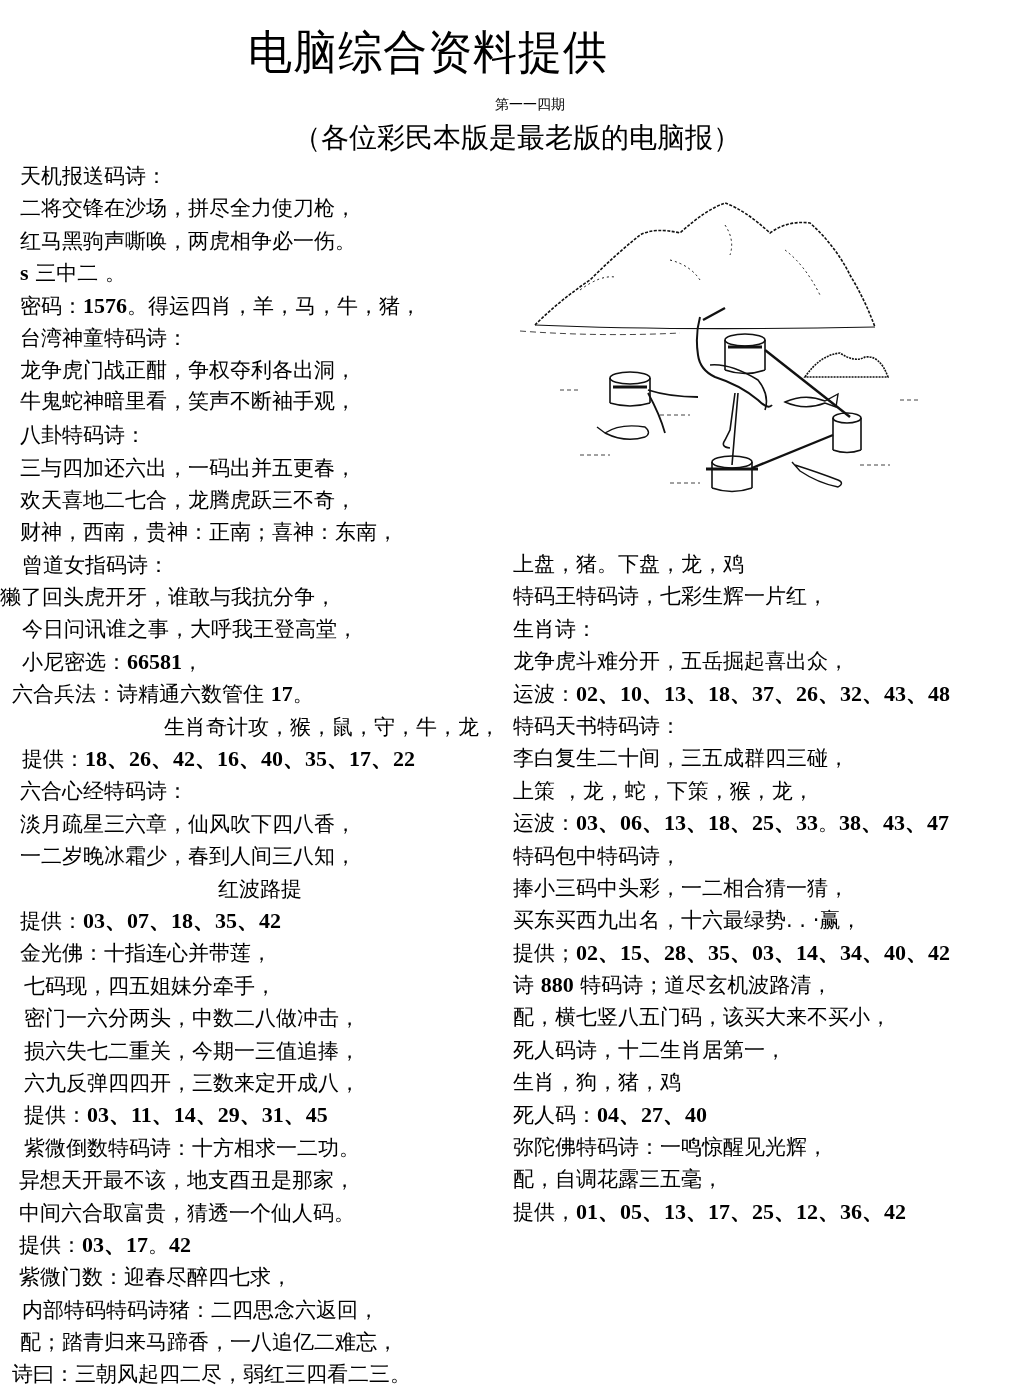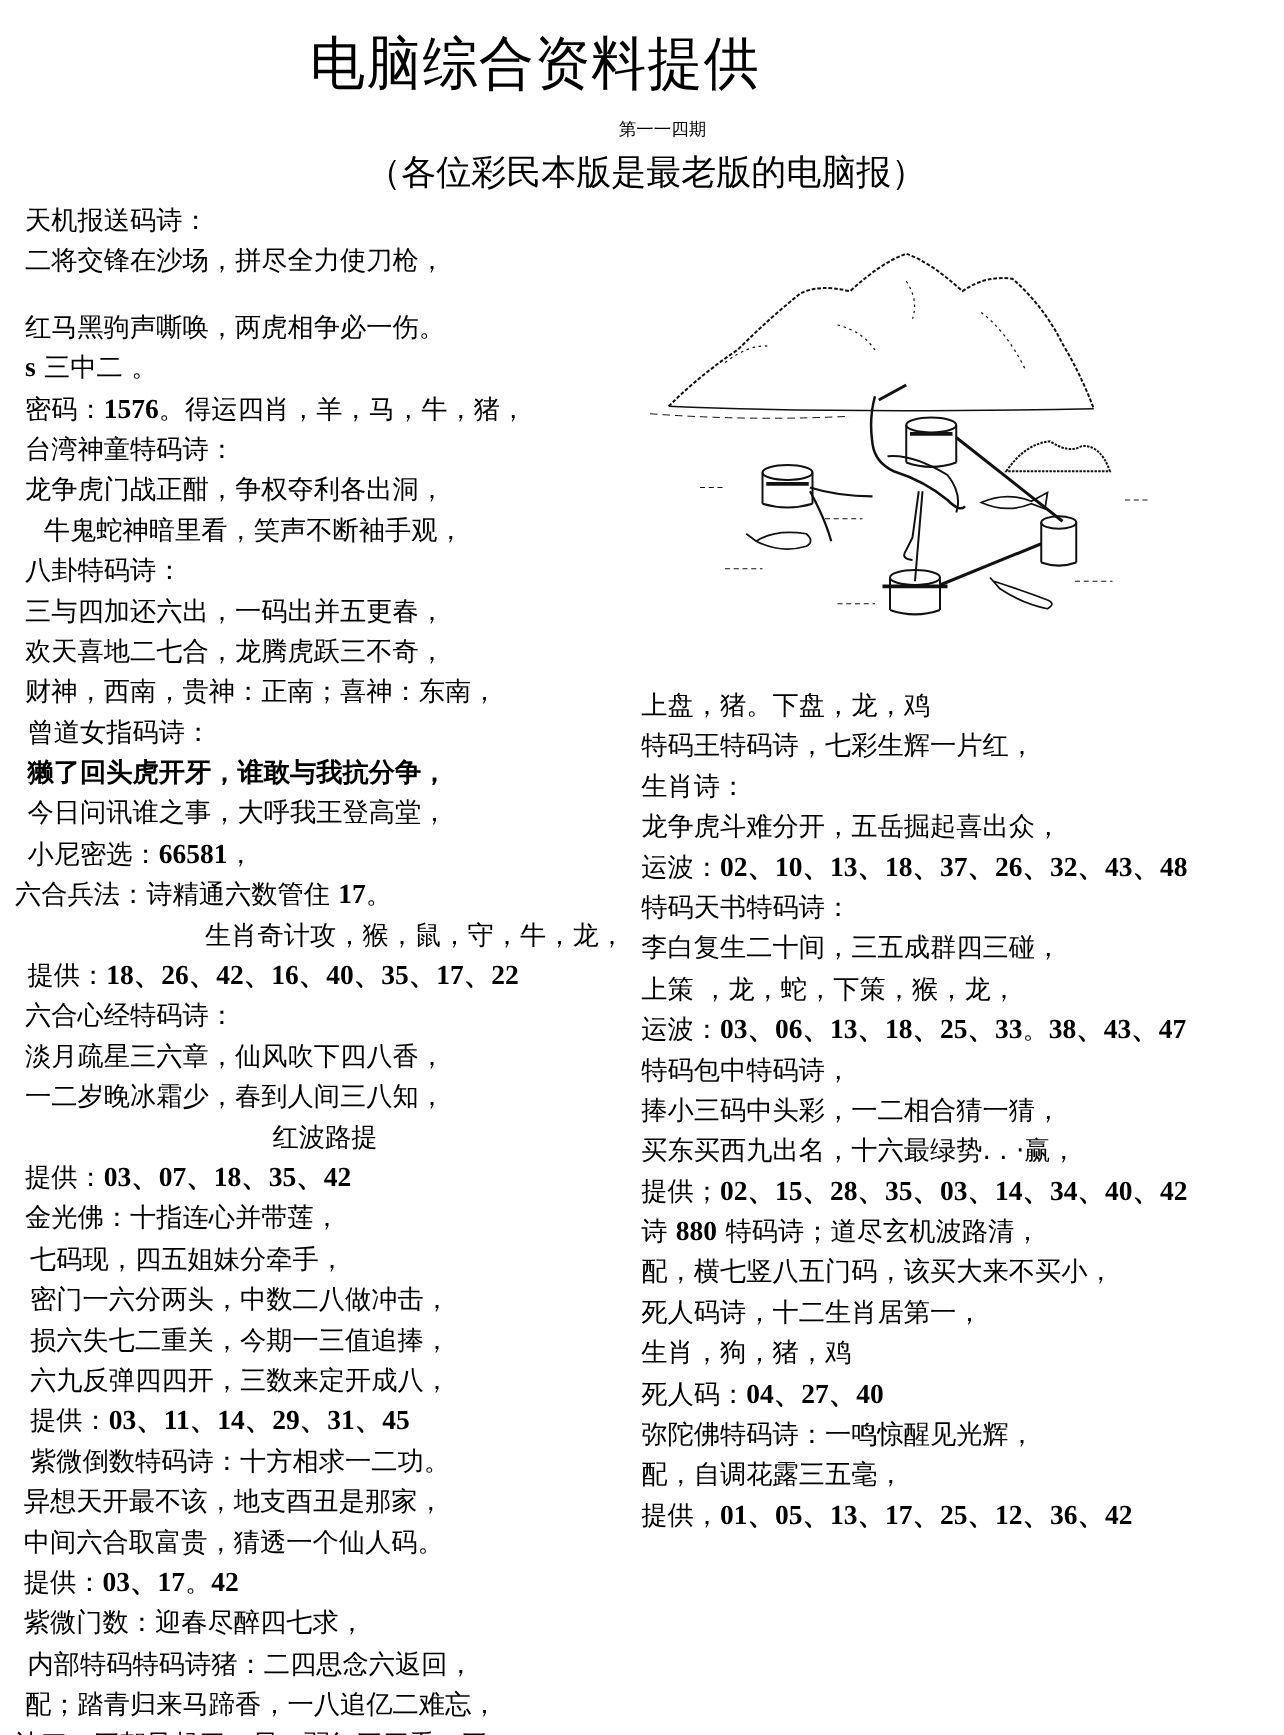--- a/index.html
+++ b/index.html
@@ -81,32 +81,32 @@
       <path d="M275,300 Q300,308 318,315 Q325,318 318,322 Q298,318 280,306 L272,297" stroke-width="1.4"></path>
 
       <path d="M40,225 L60,225 M140,250 L170,250 M60,290 L90,290 M340,300 L370,300 M150,318 L180,318 M380,235 L400,235" stroke-width="0.8" stroke-dasharray="4,3"></path>
     </g>
   </svg>
 </div>
 
 <div class="col left" id="leftCol">
     <div class="line" style="padding-left: 20px;"><span>天机报送码诗：</span></div>
     <div class="line" style="padding-left: 20px;"><span>二将交锋在沙场，拼尽全力使刀枪，</span></div>
-    <div class="line" style="padding-left: 20px; margin-top: 21px;"><span>红马黑驹声嘶唤，两虎相争必一伤。</span></div>
+    <div class="line" style="padding-left: 20px;"><span>红马黑驹声嘶唤，两虎相争必一伤。</span></div>
     <div class="line" style="padding-left: 20px;"><span class="num">s</span><span> 三中二 。</span></div>
     <div class="line" style="padding-left: 20px;"><span>密码：</span><span class="num">1576</span><span>。得运四肖，羊，马，牛，猪，</span></div>
     <div class="line" style="padding-left: 20px;"><span>台湾神童特码诗：</span></div>
     <div class="line" style="padding-left: 20px;"><span>龙争虎门战正酣，争权夺利各出洞，</span></div>
-    <div class="line" style="padding-left: 35px;"><span>牛鬼蛇神暗里看，笑声不断袖手观，</span></div>
+    <div class="line" style="padding-left: 20px; font-family: Liberation Mono, monospace;"><span>牛鬼蛇神暗里看，笑声不断袖手观，</span></div>
     <div class="line" style="padding-left: 20px;"><span>八卦特码诗：</span></div>
     <div class="line" style="padding-left: 20px;"><span>三与四加还六出，一码出并五更春，</span></div>
     <div class="line" style="padding-left: 20px;"><span>欢天喜地二七合，龙腾虎跃三不奇，</span></div>
     <div class="line" style="padding-left: 20px;"><span>财神，西南，贵神：正南；喜神：东南，</span></div>
     <div class="line" style="padding-left: 22px;"><span>曾道女指码诗：</span></div>
-    <div class="line" style="padding-left: 22px; font-weight: bold;"><span>獭了回头虎开牙，谁敢与我抗分争，</span></div>
+    <div class="line" style=""><span>獭了回头虎开牙，谁敢与我抗分争，</span></div>
     <div class="line" style="padding-left: 22px;"><span>今日问讯谁之事，大呼我王登高堂，</span></div>
     <div class="line" style="padding-left: 22px;"><span>小尼密选：</span><span class="num">66581</span><span>，</span></div>
     <div class="line" style="padding-left: 12px;"><span>六合兵法：诗精通六数管住 </span><span class="num">17</span><span>。</span></div>
     <div class="line" style="padding-left: 22px; text-align: right;"><span>生肖奇计攻，猴，鼠，守，牛，龙，</span></div>
     <div class="line" style="padding-left: 22px;"><span>提供：</span><span class="num">18、26、42、16、40、35、17、22</span></div>
     <div class="line" style="padding-left: 20px;"><span>六合心经特码诗：</span></div>
     <div class="line" style="padding-left: 20px;"><span>淡月疏星三六章，仙风吹下四八香，</span></div>
     <div class="line" style="padding-left: 20px;"><span>一二岁晚冰霜少，春到人间三八知，</span></div>
     <div class="line" style="padding-left: 20px; text-align: center;"><span>红波路提</span></div>
     <div class="line" style="padding-left: 20px;"><span>提供：</span><span class="num">03、07、18、35、42</span></div>

